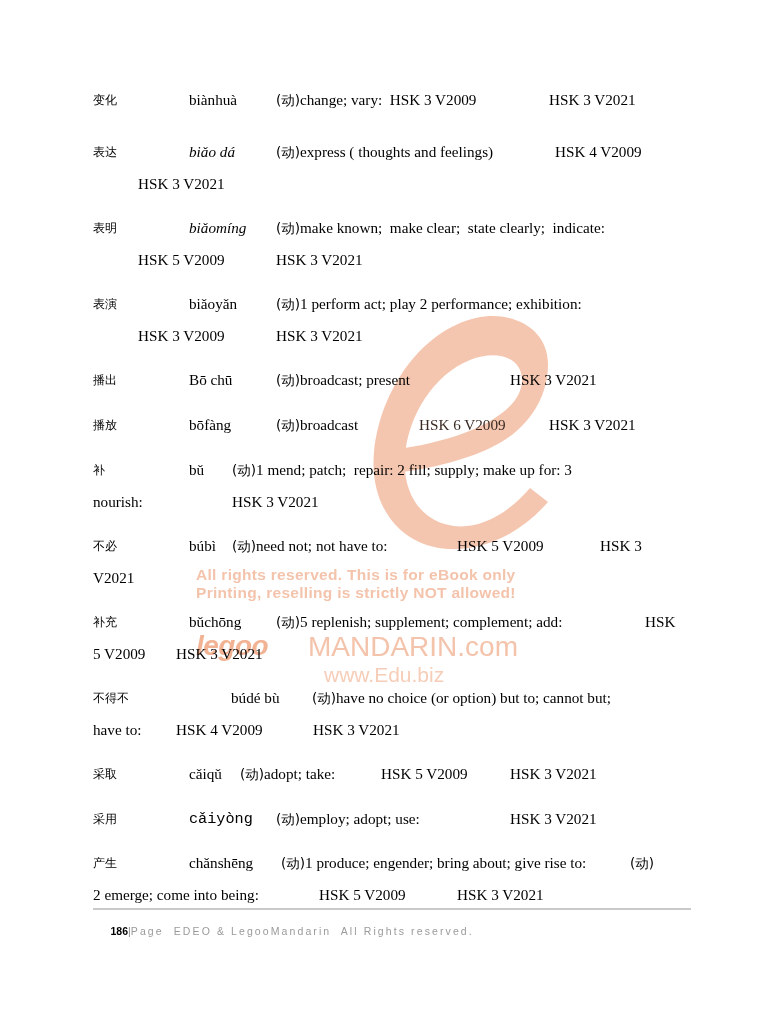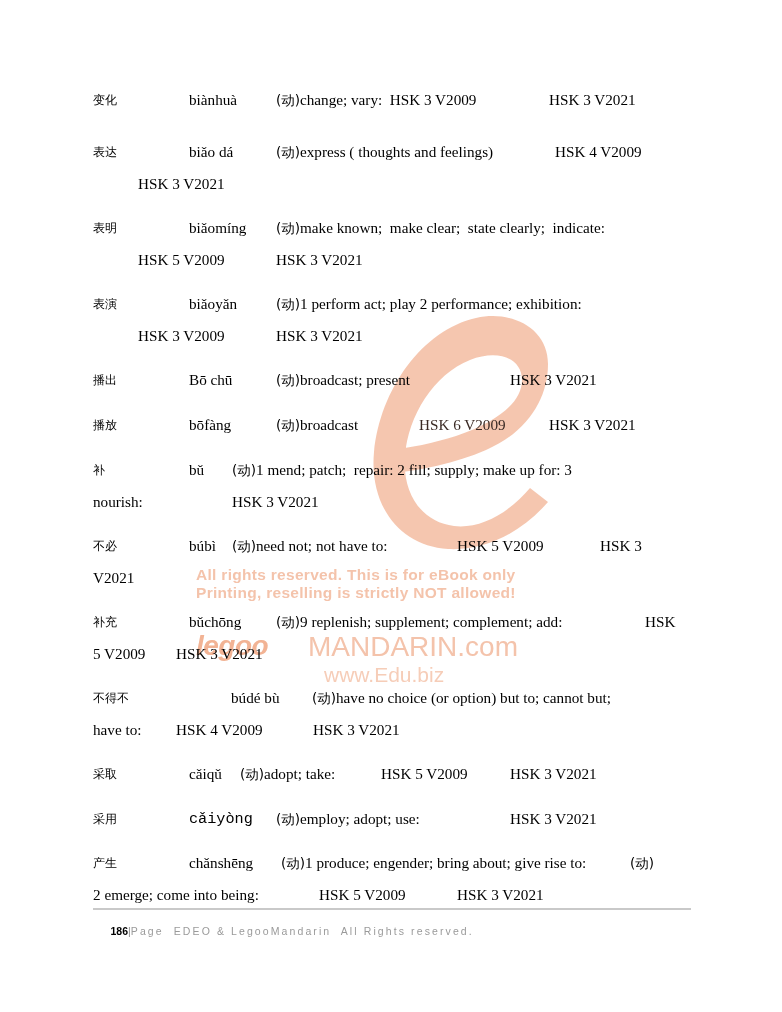--- a/index.html
+++ b/index.html
@@ -165,25 +165,25 @@
     <div class="wm-line wm-legoo-brand">legoo</div>
     <div class="wm-line wm-legoo-rest">MANDARIN.com</div>
     <div class="wm-line wm-url">www.Edu.biz</div>
   </div>
 
   <div id="content">
       <div class="entry" style="top: 0px;">
         <div class="line" style="top: 88px;"><span class="seg hanzi" style="left: 93px;">变化</span><span class="seg pinyin" style="left: 189px;">biànhuà</span><span class="seg cn-inline" style="left: 276px;">(动)</span><span class="seg def" style="left: 300px;">change; vary:  HSK 3 V2009</span><span class="seg hsk" style="left: 549px;">HSK 3 V2021</span></div>
       </div>
       <div class="entry" style="top: 0px;">
-        <div class="line" style="top: 140px;"><span class="seg hanzi" style="left: 93px;">表达</span><span class="seg pinyin" style="left: 189px;">biǎo dá</span><span class="seg cn-inline" style="left: 276px;">(动)</span><span class="seg def" style="left: 300px;">express ( thoughts and feelings)</span><span class="seg hsk" style="left: 555px;">HSK 4 V2009</span></div>
+        <div class="line" style="top: 140px;"><span class="seg hanzi" style="left: 93px;">表达</span><span class="seg pinyin" style="left: 189px; font-style: italic;">biǎo dá</span><span class="seg cn-inline" style="left: 276px;">(动)</span><span class="seg def" style="left: 300px;">express ( thoughts and feelings)</span><span class="seg hsk" style="left: 555px;">HSK 4 V2009</span></div>
         <div class="line" style="top: 172px;"><span class="seg hsk" style="left: 138px;">HSK 3 V2021</span></div>
       </div>
       <div class="entry" style="top: 0px;">
-        <div class="line" style="top: 216px;"><span class="seg hanzi" style="left: 93px;">表明</span><span class="seg pinyin" style="left: 189px;">biǎomíng</span><span class="seg cn-inline" style="left: 276px;">(动)</span><span class="seg def" style="left: 300px;">make known;  make clear;  state clearly;  indicate:</span></div>
+        <div class="line" style="top: 216px;"><span class="seg hanzi" style="left: 93px;">表明</span><span class="seg pinyin" style="left: 189px; font-style: italic;">biǎomíng</span><span class="seg cn-inline" style="left: 276px;">(动)</span><span class="seg def" style="left: 300px;">make known;  make clear;  state clearly;  indicate:</span></div>
         <div class="line" style="top: 248px;"><span class="seg hsk" style="left: 138px;">HSK 5 V2009</span><span class="seg hsk" style="left: 276px;">HSK 3 V2021</span></div>
       </div>
       <div class="entry" style="top: 0px;">
         <div class="line" style="top: 292px;"><span class="seg hanzi" style="left: 93px;">表演</span><span class="seg pinyin" style="left: 189px;">biǎoyǎn</span><span class="seg cn-inline" style="left: 276px;">(动)</span><span class="seg def" style="left: 300px;">1 perform act; play 2 performance; exhibition:</span></div>
         <div class="line" style="top: 324px;"><span class="seg hsk" style="left: 138px;">HSK 3 V2009</span><span class="seg hsk" style="left: 276px;">HSK 3 V2021</span></div>
       </div>
       <div class="entry" style="top: 0px;">
         <div class="line" style="top: 368px;"><span class="seg hanzi" style="left: 93px;">播出</span><span class="seg pinyin" style="left: 189px;">Bō chū</span><span class="seg cn-inline" style="left: 276px;">(动)</span><span class="seg def" style="left: 300px;">broadcast; present</span><span class="seg hsk" style="left: 510px;">HSK 3 V2021</span></div>
       </div>
       <div class="entry" style="top: 0px;">
@@ -191,21 +191,21 @@
       </div>
       <div class="entry" style="top: 0px;">
         <div class="line" style="top: 458px;"><span class="seg hanzi" style="left: 93px;">补</span><span class="seg pinyin" style="left: 189px;">bǔ</span><span class="seg cn-inline" style="left: 232px;">(动)</span><span class="seg def" style="left: 256px;">1 mend; patch;  repair: 2 fill; supply; make up for: 3</span></div>
         <div class="line" style="top: 490px;"><span class="seg def" style="left: 93px;">nourish:</span><span class="seg hsk" style="left: 232px;">HSK 3 V2021</span></div>
       </div>
       <div class="entry" style="top: 0px;">
         <div class="line" style="top: 534px;"><span class="seg hanzi" style="left: 93px;">不必</span><span class="seg pinyin" style="left: 189px;">búbì</span><span class="seg cn-inline" style="left: 232px;">(动)</span><span class="seg def" style="left: 256px;">need not; not have to:</span><span class="seg hsk" style="left: 457px;">HSK 5 V2009</span><span class="seg hsk" style="left: 600px;">HSK 3</span></div>
         <div class="line" style="top: 566px;"><span class="seg hsk" style="left: 93px;">V2021</span></div>
       </div>
       <div class="entry" style="top: 0px;">
-        <div class="line" style="top: 610px;"><span class="seg hanzi" style="left: 93px;">补充</span><span class="seg pinyin" style="left: 189px;">bǔchōng</span><span class="seg cn-inline" style="left: 276px;">(动)</span><span class="seg def" style="left: 300px;">9 replenish; supplement; complement; add:</span><span class="seg hsk" style="left: 645px;">HSK</span></div>
+        <div class="line" style="top: 610px;"><span class="seg hanzi" style="left: 93px;">补充</span><span class="seg pinyin" style="left: 189px;">bǔchōng</span><span class="seg cn-inline" style="left: 276px;">(动)</span><span class="seg def" style="left: 300px;">5 replenish; supplement; complement; add:</span><span class="seg hsk" style="left: 645px;">HSK</span></div>
         <div class="line" style="top: 642px; text-align: right;"><span class="seg hsk" style="left: 93px;">5 V2009</span><span class="seg hsk" style="left: 176px;">HSK 3 V2021</span></div>
       </div>
       <div class="entry" style="top: 0px;">
         <div class="line" style="top: 686px;"><span class="seg hanzi" style="left: 93px;">不得不</span><span class="seg pinyin" style="left: 231px;">búdé bù</span><span class="seg cn-inline" style="left: 312px;">(动)</span><span class="seg def" style="left: 336px;">have no choice (or option) but to; cannot but;</span></div>
         <div class="line" style="top: 718px;"><span class="seg def" style="left: 93px;">have to:</span><span class="seg hsk" style="left: 176px;">HSK 4 V2009</span><span class="seg hsk" style="left: 313px;">HSK 3 V2021</span></div>
       </div>
       <div class="entry" style="top: 0px;">
         <div class="line" style="top: 762px;"><span class="seg hanzi" style="left: 93px;">采取</span><span class="seg pinyin" style="left: 189px;">cǎiqǔ</span><span class="seg cn-inline" style="left: 240px;">(动)</span><span class="seg def" style="left: 264px;">adopt; take:</span><span class="seg hsk" style="left: 381px;">HSK 5 V2009</span><span class="seg hsk" style="left: 510px;">HSK 3 V2021</span></div>
       </div>
       <div class="entry" style="top: 0px;">

